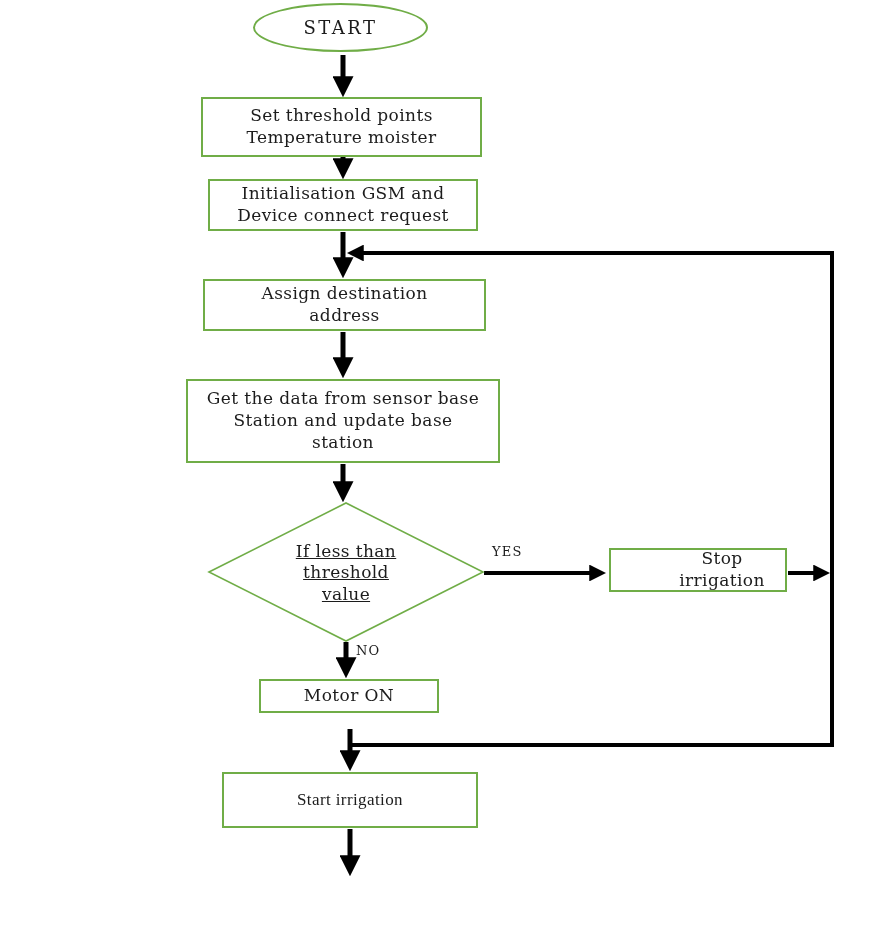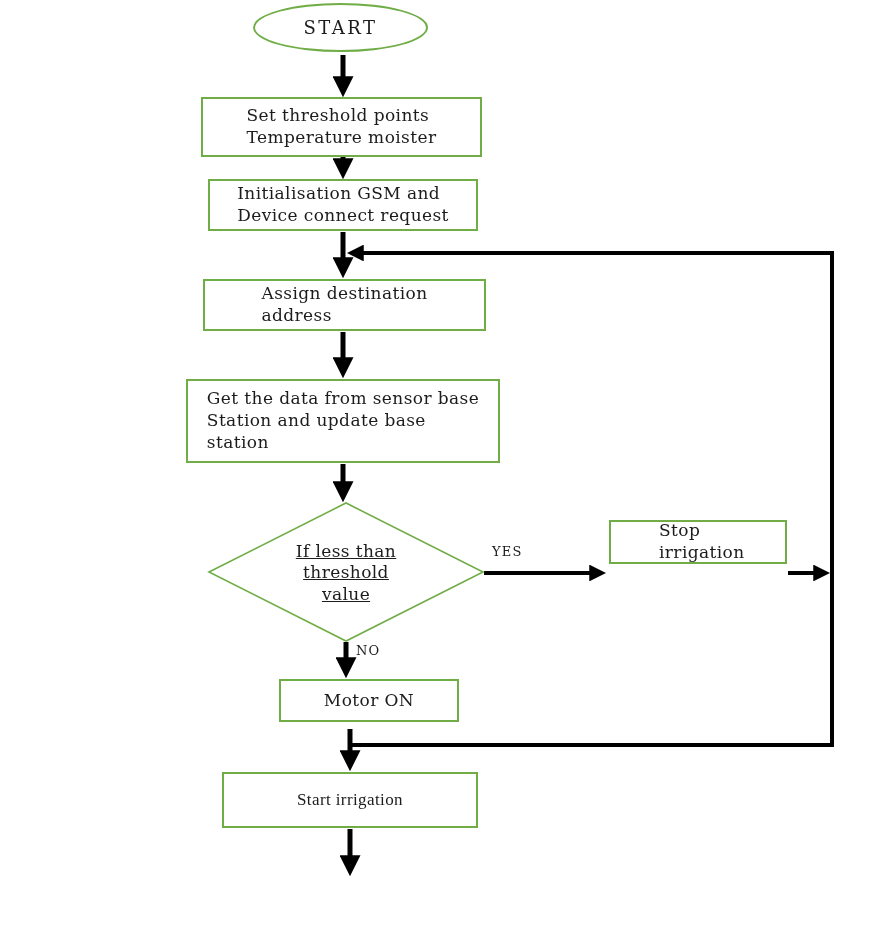--- a/index.html
+++ b/index.html
@@ -18,21 +18,21 @@
     color:var(--text);
     overflow:hidden;
   }
   svg.wires{position:absolute;left:0;top:0;width:888px;height:941px;}
   svg.wires path,svg.wires polyline{fill:none;stroke:var(--connector);}
   svg.wires polygon.diamond{fill:#ffffff;stroke:var(--node-border);stroke-width:1.6;}
   svg.wires marker path{fill:var(--connector);stroke:none;}
   .node{
     position:absolute;
     display:flex;align-items:center;justify-content:center;
-    text-align:left;
+    text-align:center;
     background:#ffffff;
     border:2px solid var(--node-border);
     font-size:17px;line-height:1.28;
     letter-spacing:.4px;
     white-space:pre-line;
   }
   .ellipse{
     border-radius:50%;
     font-size:18px;letter-spacing:2.5px;
   }
@@ -92,23 +92,23 @@
 address</div>
 
   <div class="node" style="left:186px;top:379px;width:314px;height:84px;">Get the data from sensor base
 Station and update base
 station</div>
 
   <div class="decision-text" style="left:266px;top:534px;width:160px;height:78px;">If less than
 threshold
 value</div>
 
-  <div class="node" style="left:609px;top:520px;width:178px;height:44px;padding-left:48px;">Stop irrigation</div>
+  <div class="node" style="left:609px;top:548px;width:178px;height:44px;padding-left:48px;">Stop irrigation</div>
 
-  <div class="node" style="left:259px;top:679px;width:180px;height:43px;margin-left:20px;">Motor ON</div>
+  <div class="node" style="left:259px;top:679px;width:180px;height:34px;">Motor ON</div>
 
   <div class="node" style="left:222px;top:772px;width:256px;height:56px;font-family:Liberation Serif, serif;">Start irrigation</div>
 
 
   <div class="edge-label" style="left:492px;top:544px;">YES</div>
 
   <div class="edge-label" style="left:356px;top:643px;">NO</div>
 
 </div>
 

